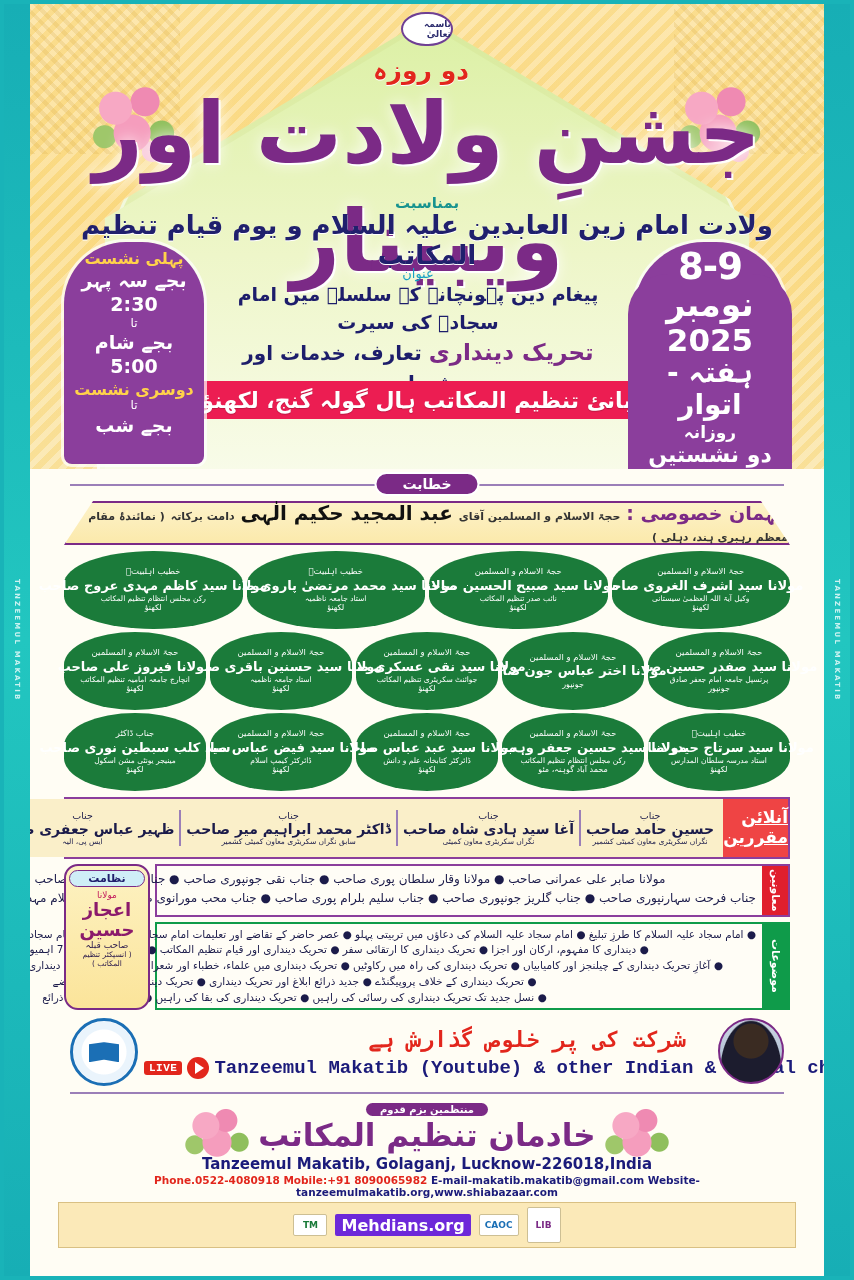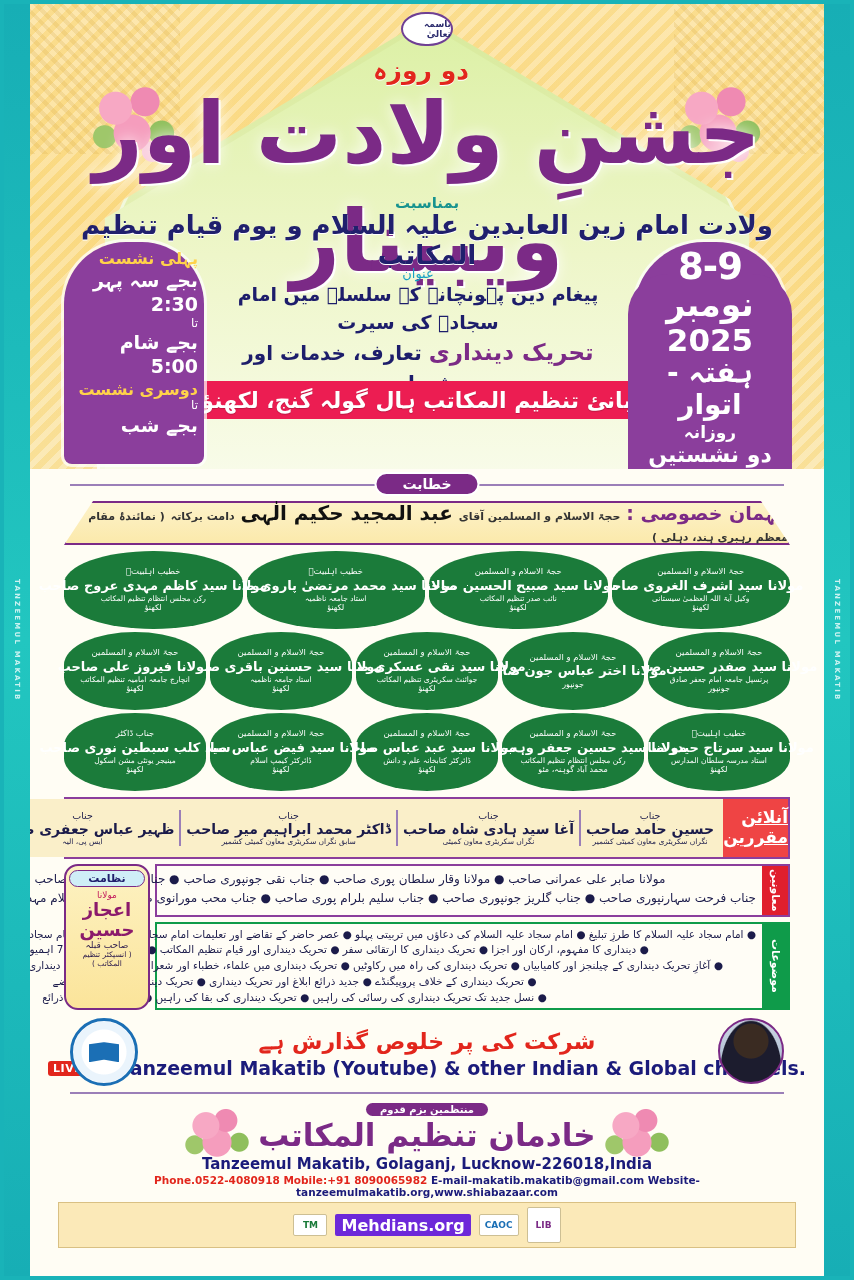--- a/index.html
+++ b/index.html
@@ -210,20 +210,21 @@
     left: 34px;
     top: 238px;
     width: 140px;
     height: 222px;
     background: #8b3e9c;
     border-radius: 62px 62px 8px 8px;
     z-index: 7;
     box-shadow: 0 0 0 3px rgba(255,255,255,.7);
     color: #ffffff;
     direction: rtl;
+    text-align: center;
     padding: 5px 6px 12px;
   }
   .sessions-badge .s-head {
     color: #ffd24a;
     font-size: 16px;
     font-weight: bold;
     margin-top: 2px;
   }
   .sessions-badge .s-time {
     font-size: 19px;
@@ -464,21 +465,22 @@
   }
 
   
   .live-strip {
     margin: 6px 34px 0;
     position: relative;
     height: 74px;
     background: #fffdf4;
     display: flex;
     align-items: center;
-    justify-content: center;
+    justify-content: flex-start;
+    font-family: Liberation Mono, monospace;
   }
   .tm-logo {
     position: absolute;
     left: 6px; top: 2px;
     width: 68px; height: 68px;
     border-radius: 50%;
     border: 3px solid #1b6fb5;
     background:
       radial-gradient(circle at 50% 50%, #ffffff 0 22px, #eaf4fc 23px 30px, #ffffff 31px);
     display: flex; align-items: center; justify-content: center;

